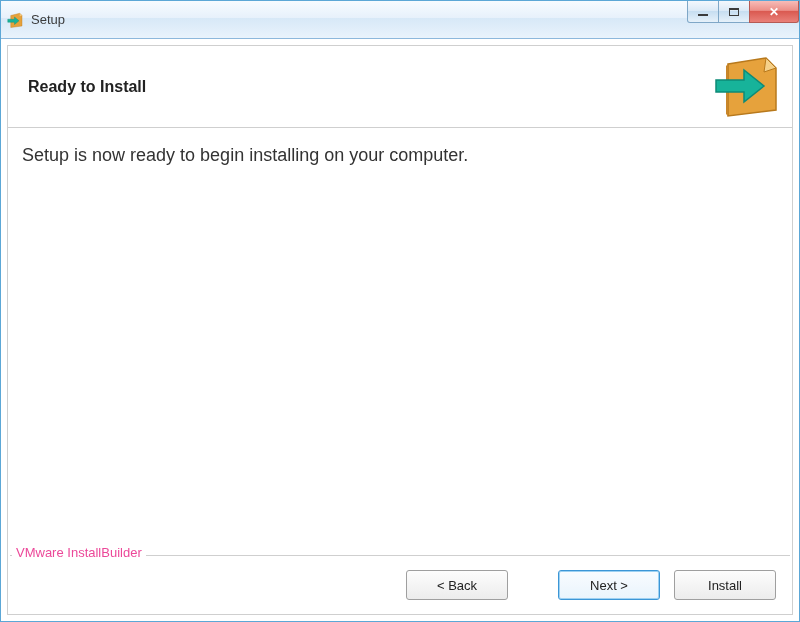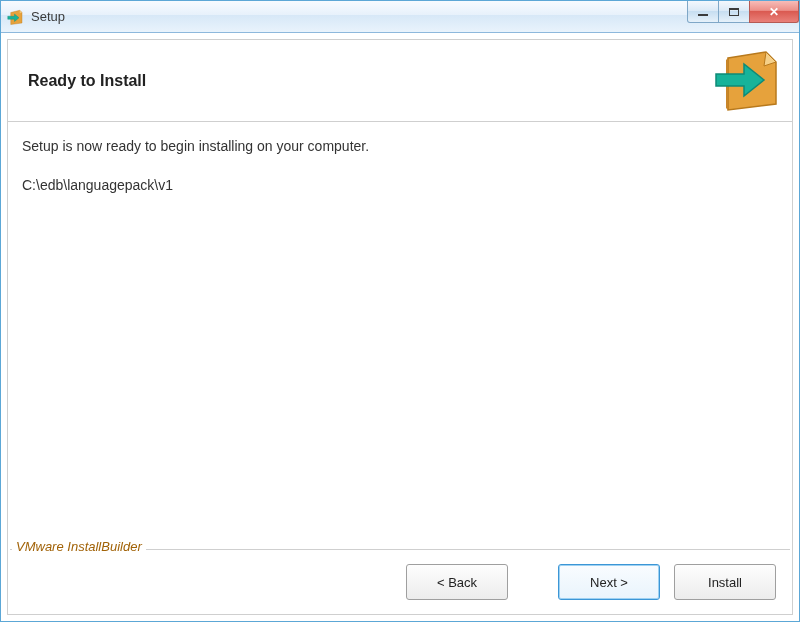--- a/index.html
+++ b/index.html
@@ -12,21 +12,21 @@
     overflow: hidden;
   }
   .window {
     width: 800px; height: 622px;
     border: 1px solid #5ca7d6;
     background: #fff;
     display: flex;
     flex-direction: column;
   }
   .titlebar {
-    height: 32px;
+    height: 38px;
     background: linear-gradient(to bottom, #f7fbff 0%, #e7f1fb 45%, #d7e8f7 46%, #e9f3fc 100%);
     border-bottom: 1px solid #8db8dc;
     display: flex;
     align-items: center;
     padding: 0 0 0 6px;
     position: relative;
   }
   .titlebar .app-icon {
     width: 18px; height: 18px;
     margin-right: 6px;
@@ -96,49 +96,48 @@
   }
   .header-icon {
     position: absolute;
     right: 10px; top: 8px;
     width: 68px; height: 64px;
   }
   .content {
     flex: 1;
     padding: 14px 14px;
     color: #333;
-    font-size: 14px;
+    font-size: 18px;
     line-height: 1.5;
   }
   .content p { margin: 0 0 18px 0; }
   .footer-wrap {
     position: relative;
   }
   .footer-label {
     position: absolute;
     left: 4px; top: -10px;
     background: #fff;
     padding: 0 4px;
-    color: #a16207;
-    font-size: 13px;
-    font-style: italic;
+    color: #ec4899;
+    font-size: 13px;
   }
   .footer-line {
     border-top: 1px solid #cfcfcf;
     margin: 0 2px;
   }
   .buttons {
     display: flex;
     justify-content: flex-end;
     gap: 14px;
     padding: 14px 16px 14px 0;
   }
   .btn {
     min-width: 102px;
-    height: 36px;
+    height: 30px;
     border: 1px solid #9f9f9f;
     border-radius: 3px;
     background: linear-gradient(to bottom, #fdfdfd 0%, #ececec 100%);
     font-family: inherit;
     font-size: 13px;
     color: #222;
     cursor: pointer;
     padding: 0 10px;
   }
   .btn.primary {
@@ -183,21 +182,20 @@
             <path d="M14 10 L52 4 L62 14 L62 56 L14 62 Z" fill="#e6a23c" stroke="#b8791c" stroke-width="1.5"></path>
             <path d="M52 4 L62 14 L50 18 Z" fill="#f5d089" stroke="#b8791c" stroke-width="1"></path>
             <path d="M14 10 L14 62 L12 60 L12 12 Z" fill="#c9862a"></path>
             <path d="M2 26 L30 26 L30 16 L50 32 L30 48 L30 38 L2 38 Z" fill="#17b39a" stroke="#0e8a77" stroke-width="1.5"></path>
           </svg>
         </div>
       </div>
 
       <div class="content">
         <p>Setup is now ready to begin installing on your computer.</p>
-        <p>C:\edb\languagepack\v1</p>
       </div>
 
       <div class="footer-wrap">
         <div class="footer-line"></div>
         <span class="footer-label">VMware InstallBuilder</span>
         <div class="buttons">
           <button class="btn">&lt; Back</button>
           <button class="btn primary">Next &gt;</button>
           <button class="btn">Install</button>
         </div>

